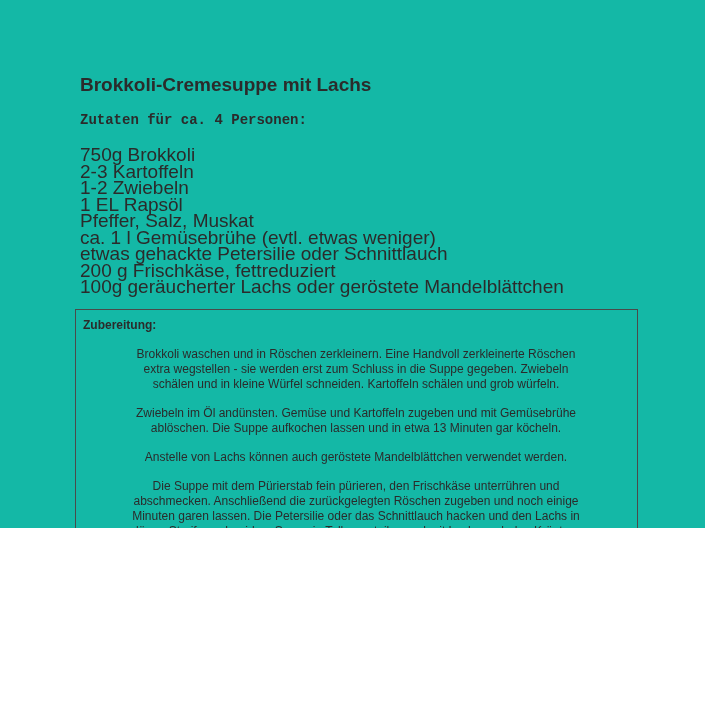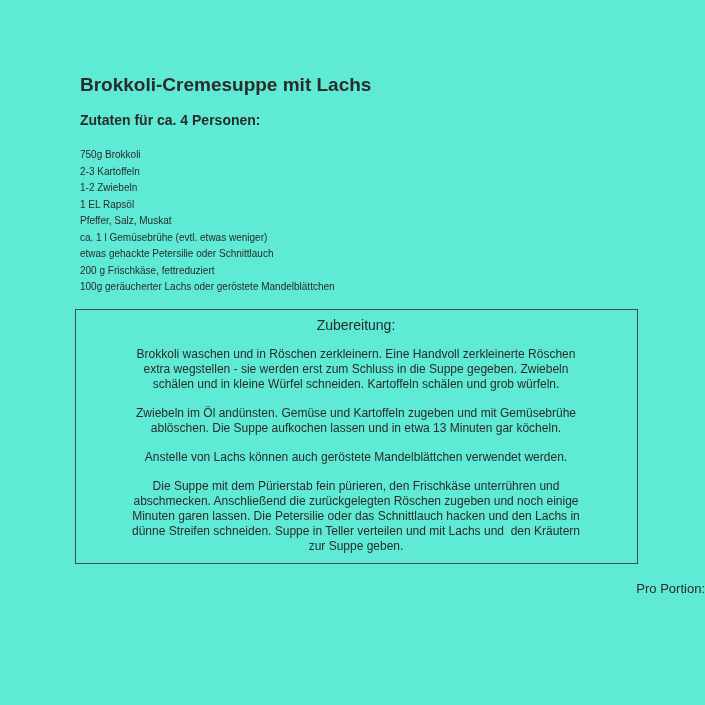--- a/index.html
+++ b/index.html
@@ -3,56 +3,56 @@
 <meta charset="utf-8">
 <style>
   html, body {
     margin: 0;
     padding: 0;
     background: #ffffff;
   }
   .page {
     position: relative;
     width: 705px;
-    height: 705px;
-    background: #5eead4;
+    height: 528px;
+    background: #14b8a6;
     overflow: hidden;
     font-family: "Liberation Sans", sans-serif;
     color: #2b2b2b;
   }
   .title {
     margin: 75px 0 0 80px;
     font-size: 19px;
     font-weight: bold;
     line-height: 20px;
   }
   .subtitle {
     margin: 17px 0 0 80px;
     font-size: 14px;
     font-weight: bold;
     line-height: 16px;
+    font-family: Liberation Mono, monospace;
   }
   .ingredients {
     margin: 19px 0 0 80px;
-    font-size: 10px;
+    font-size: 19px;
     line-height: 16.5px;
     white-space: pre-wrap;
   }
   .prep-box {
     box-sizing: border-box;
     margin: 13px 0 0 75px;
     width: 563px;
     border: 1px solid #4a4a4a;
     padding: 7px 8px 9px 7px;
   }
   .prep-heading {
-    font-size: 14px;
-    font-weight: normal;
+    font-size: 12px;
+    font-weight: bold;
     line-height: 16px;
-    text-align: center;
   }
   .prep-p {
     margin: 14px 0 0 0;
     font-size: 12px;
     line-height: 15px;
     white-space: pre-wrap;
     text-align: center;
   }
   .nutrition {
     margin: 17px 0 0 80px;

